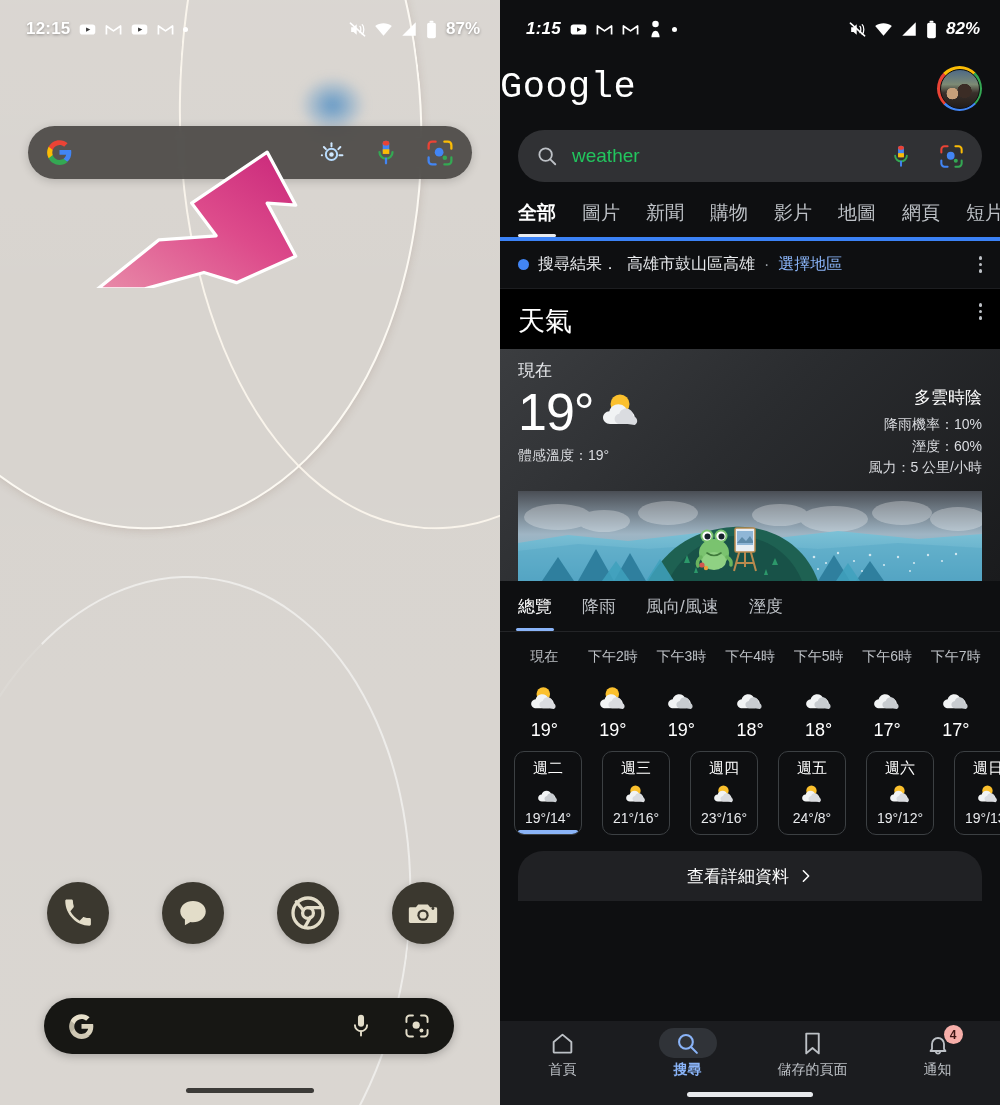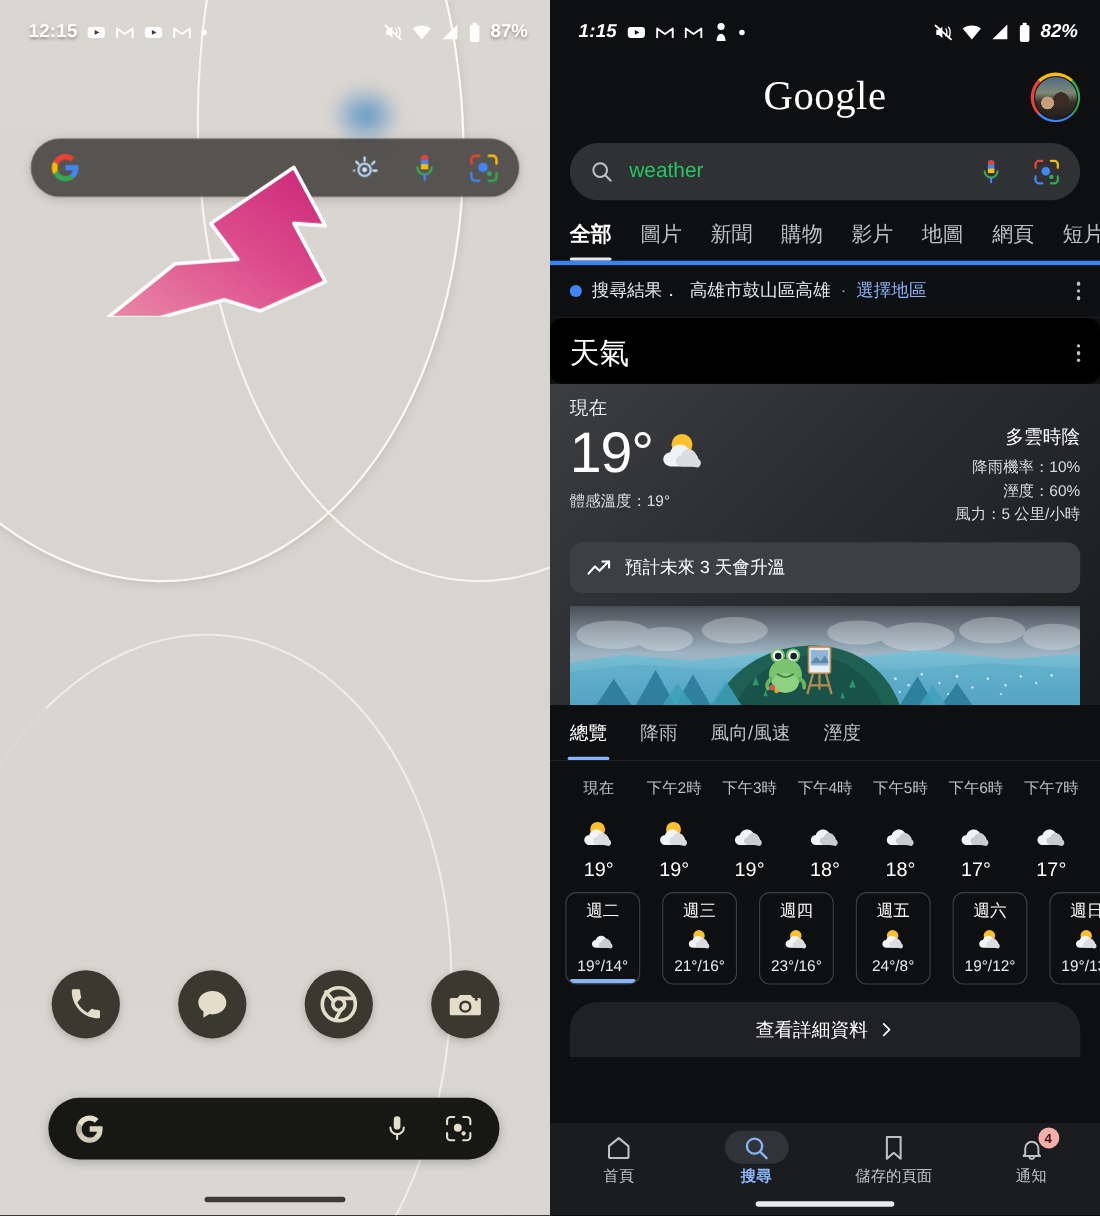--- a/index.html
+++ b/index.html
@@ -127,22 +127,22 @@
   
   .phone-right {
     position: relative; width: 500px; height: 1105px;
     background: #0e0f11; color: #e8eaed; overflow: hidden;
   }
   .statusbar-r {
     height: 58px; display: flex; align-items: center;
     padding: 0 20px 0 26px; color: #fff; font-size: 17px; font-weight: bold; font-style: italic;
   }
   .g-logo-wrap { position: relative; height: 58px; }
-  .g-logo-text { position: absolute; left: 0; right: 0; top: 8px; text-align: center;
-    font-size: 37px; color: #fff; font-family: Liberation Serif, serif; letter-spacing: .5px; }
+  .g-logo-text { position: absolute; left: 0; right: 0; top: 8px; text-align: left;
+    font-size: 37px; color: #fff; font-family: Liberation Mono, monospace; letter-spacing: .5px; }
   .avatar {
     position: absolute; right: 18px; top: 8px;
     width: 45px; height: 45px; border-radius: 50%;
     padding: 2.5px;
     background: conic-gradient(from 135deg, #4285F4 0deg 90deg, #EA4335 90deg 180deg, #FBBC05 180deg 270deg, #34A853 270deg 360deg);
   }
   .avatar-inner {
     width: 100%; height: 100%; border-radius: 50%; overflow: hidden;
     background:
       radial-gradient(circle at 30% 62%, #c7a07a 0 16%, rgba(199,160,122,0) 17%),
@@ -177,23 +177,22 @@
     border-bottom: 1px solid #1c1d20;
   }
   .blue-dot { width: 11px; height: 11px; border-radius: 50%; background: #4285F4; flex: none; }
   .rm-sep { color: #9aa0a6; }
   .rm-link { color: #8ab4f8; }
   .kebab { margin-left: auto; display: flex; flex-direction: column; gap: 3px; align-items: center; }
   .kebab i { width: 3.5px; height: 3.5px; border-radius: 50%; background: #bdc1c6; display: block; }
 
   
   .wx-head {
-    display: flex; align-items: center; padding: 14px 18px 10px;
+    display: flex; padding: 14px 18px 10px;
     background: #000;
-    border-radius: 12px;
   }
   .wx-title { font-size: 27px; color: #fff; }
   .wx-body {
     padding: 10px 18px 0;
     background: linear-gradient(135deg, #3b3d40 0%, #2a2c2f 45%, #1a1b1d 100%);
   }
   .wx-now-label { font-size: 17px; color: #e8eaed; }
   .wx-main { display: flex; align-items: flex-start; margin-top: 4px; }
   .wx-temp-col { flex: none; }
   .wx-temp-row { display: flex; align-items: flex-start; }
@@ -625,29 +624,20 @@
           </div>
           <div class="wx-stat">
             <span>溼度：</span><span>60%</span>
           </div>
           <div class="wx-stat">
             <span>風力：</span><span>5 公里/小時</span>
           </div>
         </div>
       </div>
 
-      <div class="wx-trend">
-        <span class="ic">
-          <svg width="22" height="16" viewBox="0 0 24 16">
-              <path d="M1 14l6.5-7 4.5 4.2L21 2" fill="none" stroke="#fff" stroke-width="2.1" stroke-linecap="round" stroke-linejoin="round"></path>
-              <path d="M15 2h6.5v6" fill="none" stroke="#fff" stroke-width="2.1" stroke-linecap="round" stroke-linejoin="round"></path>
-            </svg>
-        </span>
-        <span>預計未來 3 天會升溫</span>
-      </div>
 
       <div class="wx-illus">
         <svg width="464" height="90" viewBox="0 0 464 90" preserveAspectRatio="none" style="display:block">
           <defs>
             <linearGradient id="skyg" x1="0" y1="0" x2="0" y2="1">
               <stop offset="0%" stop-color="#4a4e55"></stop>
               <stop offset="48%" stop-color="#9fb5c4"></stop>
               <stop offset="100%" stop-color="#6fb3c9"></stop>
             </linearGradient>
             <linearGradient id="waterg" x1="0" y1="0" x2="0" y2="1">

